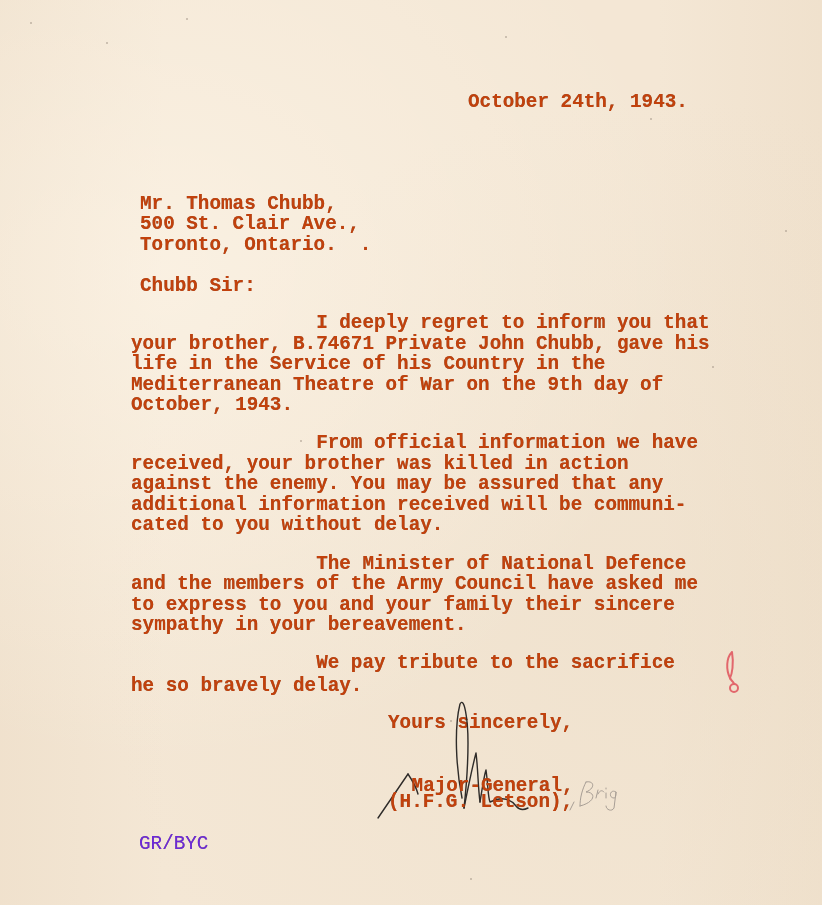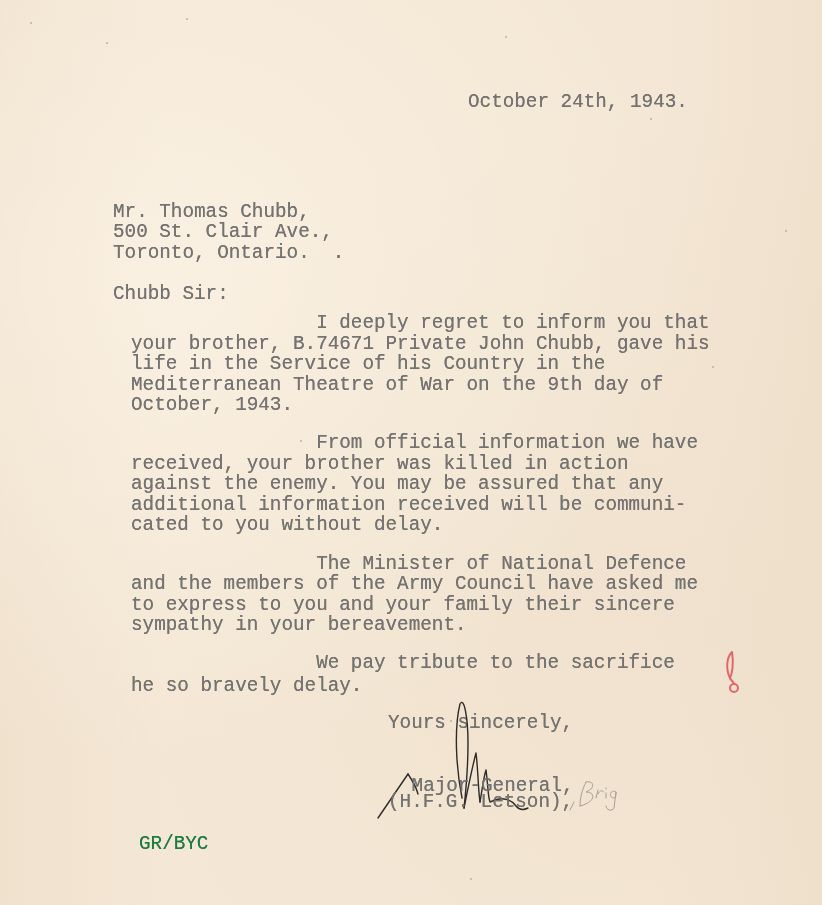--- a/index.html
+++ b/index.html
@@ -25,29 +25,29 @@
       top: 0;
       width: 822px;
       height: 905px;
     }
     .line {
       position: absolute;
       white-space: pre;
       font-size: 19.3px;
       line-height: 20.5px;
       letter-spacing: 0px;
-      font-weight: normal;
-      color: #737373;
+      font-weight: bold;
+      color: #c2410c;
       text-shadow: 0 0 0.6px rgba(40,36,32,0.55);
     }
     .date { left: 468px; top: 92px; }
-    .addr { left: 113px; margin-top: 8px; }
+    .addr { left: 140px; }
     .para { left: 131px; text-align: center; }
     .closing { left: 388px; }
-    .ref { left: 139px; top: 834px; color: #15803d; font-weight: normal; }
+    .ref { left: 139px; top: 834px; color: #6d28d9; font-weight: normal; }
     .signature {
       position: absolute;
       left: 368px;
       top: 698px;
       width: 250px;
       height: 150px;
       pointer-events: none;
     }
     .red-mark {
       position: absolute;

